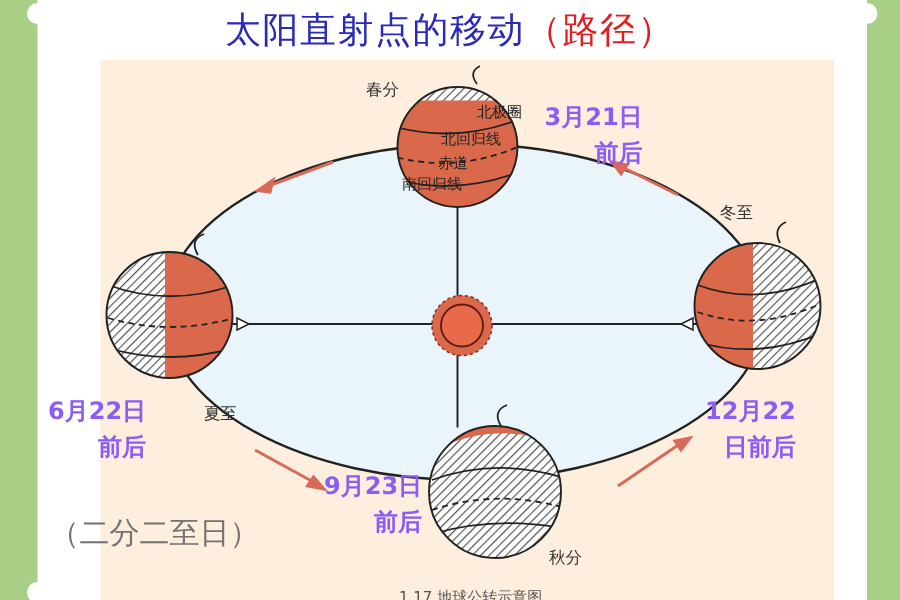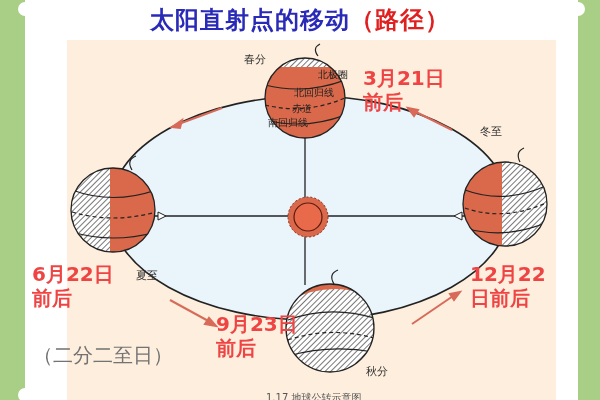--- a/index.html
+++ b/index.html
@@ -1,24 +1,24 @@
 <!DOCTYPE html>
 <html><head>
 <meta charset="utf-8">
 <style>
   html, body { margin:0; padding:0; }
   body { width:600px; height:400px; position:relative; overflow:hidden; background:#ffffff; font-family:"DejaVu Sans", sans-serif; }
   .green-left { position:absolute; left:0; top:0; width:25px; height:400px; background:#a8cf85; }
   .green-right { position:absolute; left:578px; top:0; width:22px; height:400px; background:#a8cf85; }
   .notch { position:absolute; width:14px; height:14px; background:#fff; border-radius:50%; }
   .panel { position:absolute; left:67px; top:40px; width:489px; height:360px; background:#fdeedd; }
-  .title { position:absolute; left:0; width:600px; top:4px; text-align:center; font-size:24px; font-weight:bold; color:#2a2ab8; letter-spacing:1px; white-space:nowrap; }
+  .title { position:absolute; left:0; width:600px; top:4px; text-align:center; font-size:24px; font-weight:normal; color:#2a2ab8; letter-spacing:1px; white-space:nowrap; }
   .title .sub { color:#e02020; }
   svg.diagram { position:absolute; left:0; top:0; }
-  .lbl { position:absolute; font-weight:bold; color:#ef4444; font-size:20px; line-height:24px; font-family:"DejaVu Sans", sans-serif; white-space:nowrap; }
+  .lbl { position:absolute; font-weight:bold; color:#8b5cf6; font-size:16px; line-height:24px; font-family:"DejaVu Sans", sans-serif; white-space:nowrap;text-align:right; }
   .small { position:absolute; font-size:11px; color:#333; white-space:nowrap; font-family:"DejaVu Serif", serif; }
   .red-note { position:absolute; font-size:20px; color:#737373; white-space:nowrap; }
   .caption { position:absolute; font-size:10px; color:#555; white-space:nowrap; }
 </style>
 </head>
 <body>
 
 <div class="green-left"></div>
 <div class="green-right"></div>
 <div class="notch" style="left:18px;top:2px;"></div>
@@ -121,21 +121,21 @@
       <path d="M288,320 Q330,305 374,318" stroke="#222" stroke-width="1.2" fill="none"></path>
       <path d="M288,340 Q330,326 374,338" stroke="#222" stroke-width="1.2" fill="none" stroke-dasharray="4 3"></path>
       <path d="M288,356 Q330,344 374,352" stroke="#222" stroke-width="1.2" fill="none"></path>
     </g>
     <circle cx="330" cy="328" r="44" fill="none" stroke="#222" stroke-width="1.3"></circle>
     <path d="M334,284 Q328,274 338,270" stroke="#222" fill="none" stroke-width="1.2"></path>
   </g>
 </svg>
 
 <div class="small" style="left:244px;top:52px;">春分</div>
-<div class="small" style="left:480px;top:124px;">冬至</div>
+<div class="small" style="left:480px;top:134px;">冬至</div>
 <div class="small" style="left:104px;top:268px;margin-left:32px;">夏至</div>
 <div class="small" style="left:366px;top:364px;">秋分</div>
 
 <div class="lbl" style="left:363px;top:66px;">
   <div>3月21日</div>
   <div>前后</div>
 </div>
 <div class="lbl" style="left:470px;top:248px;margin-top:14px;">
   <div>12月22</div>
   <div>日前后</div>

